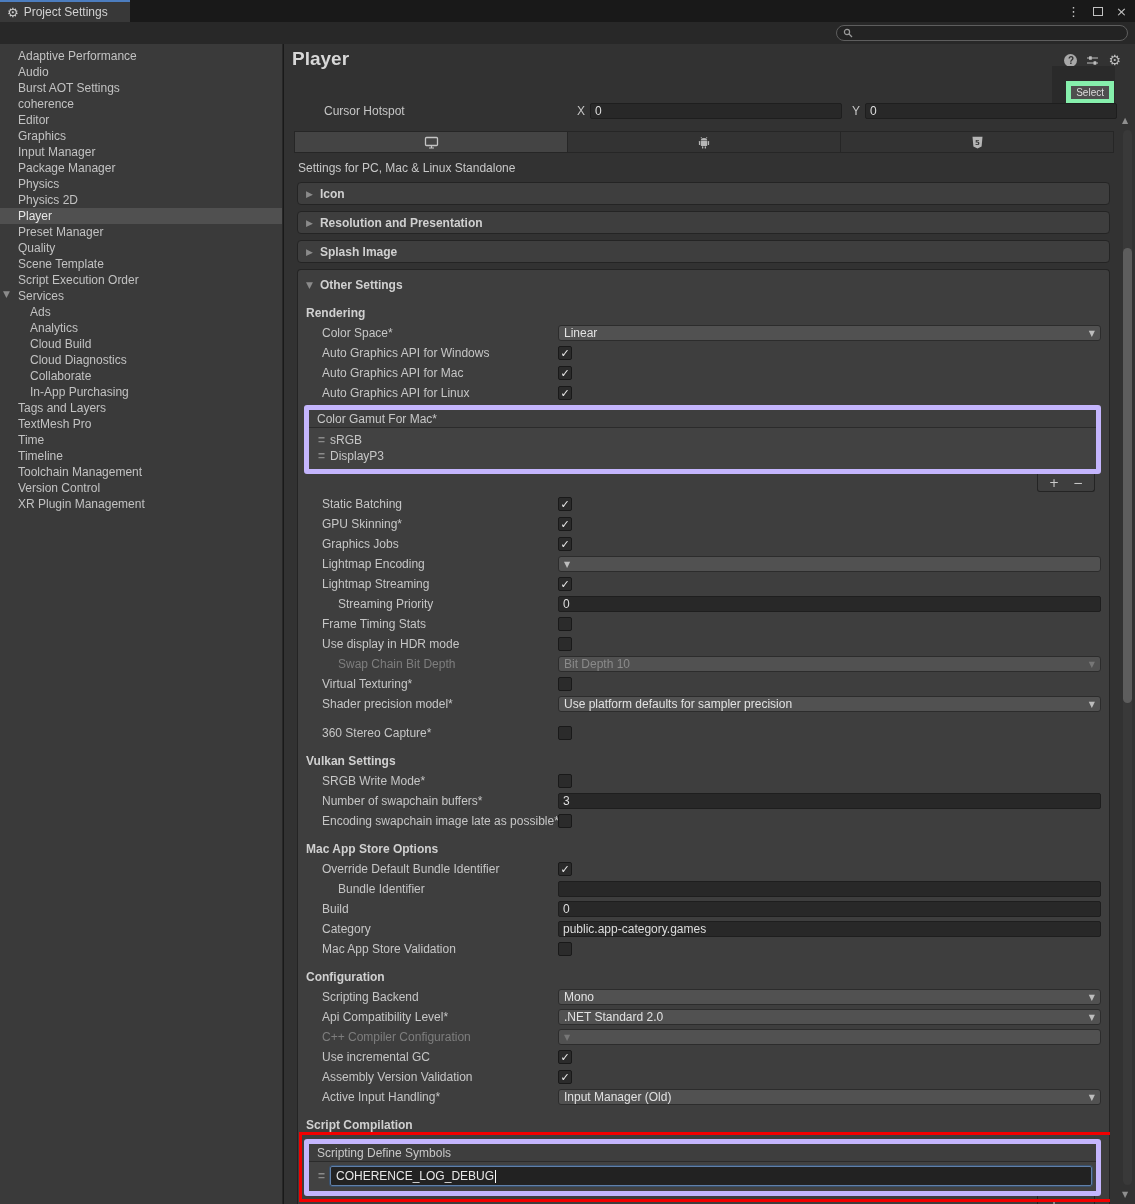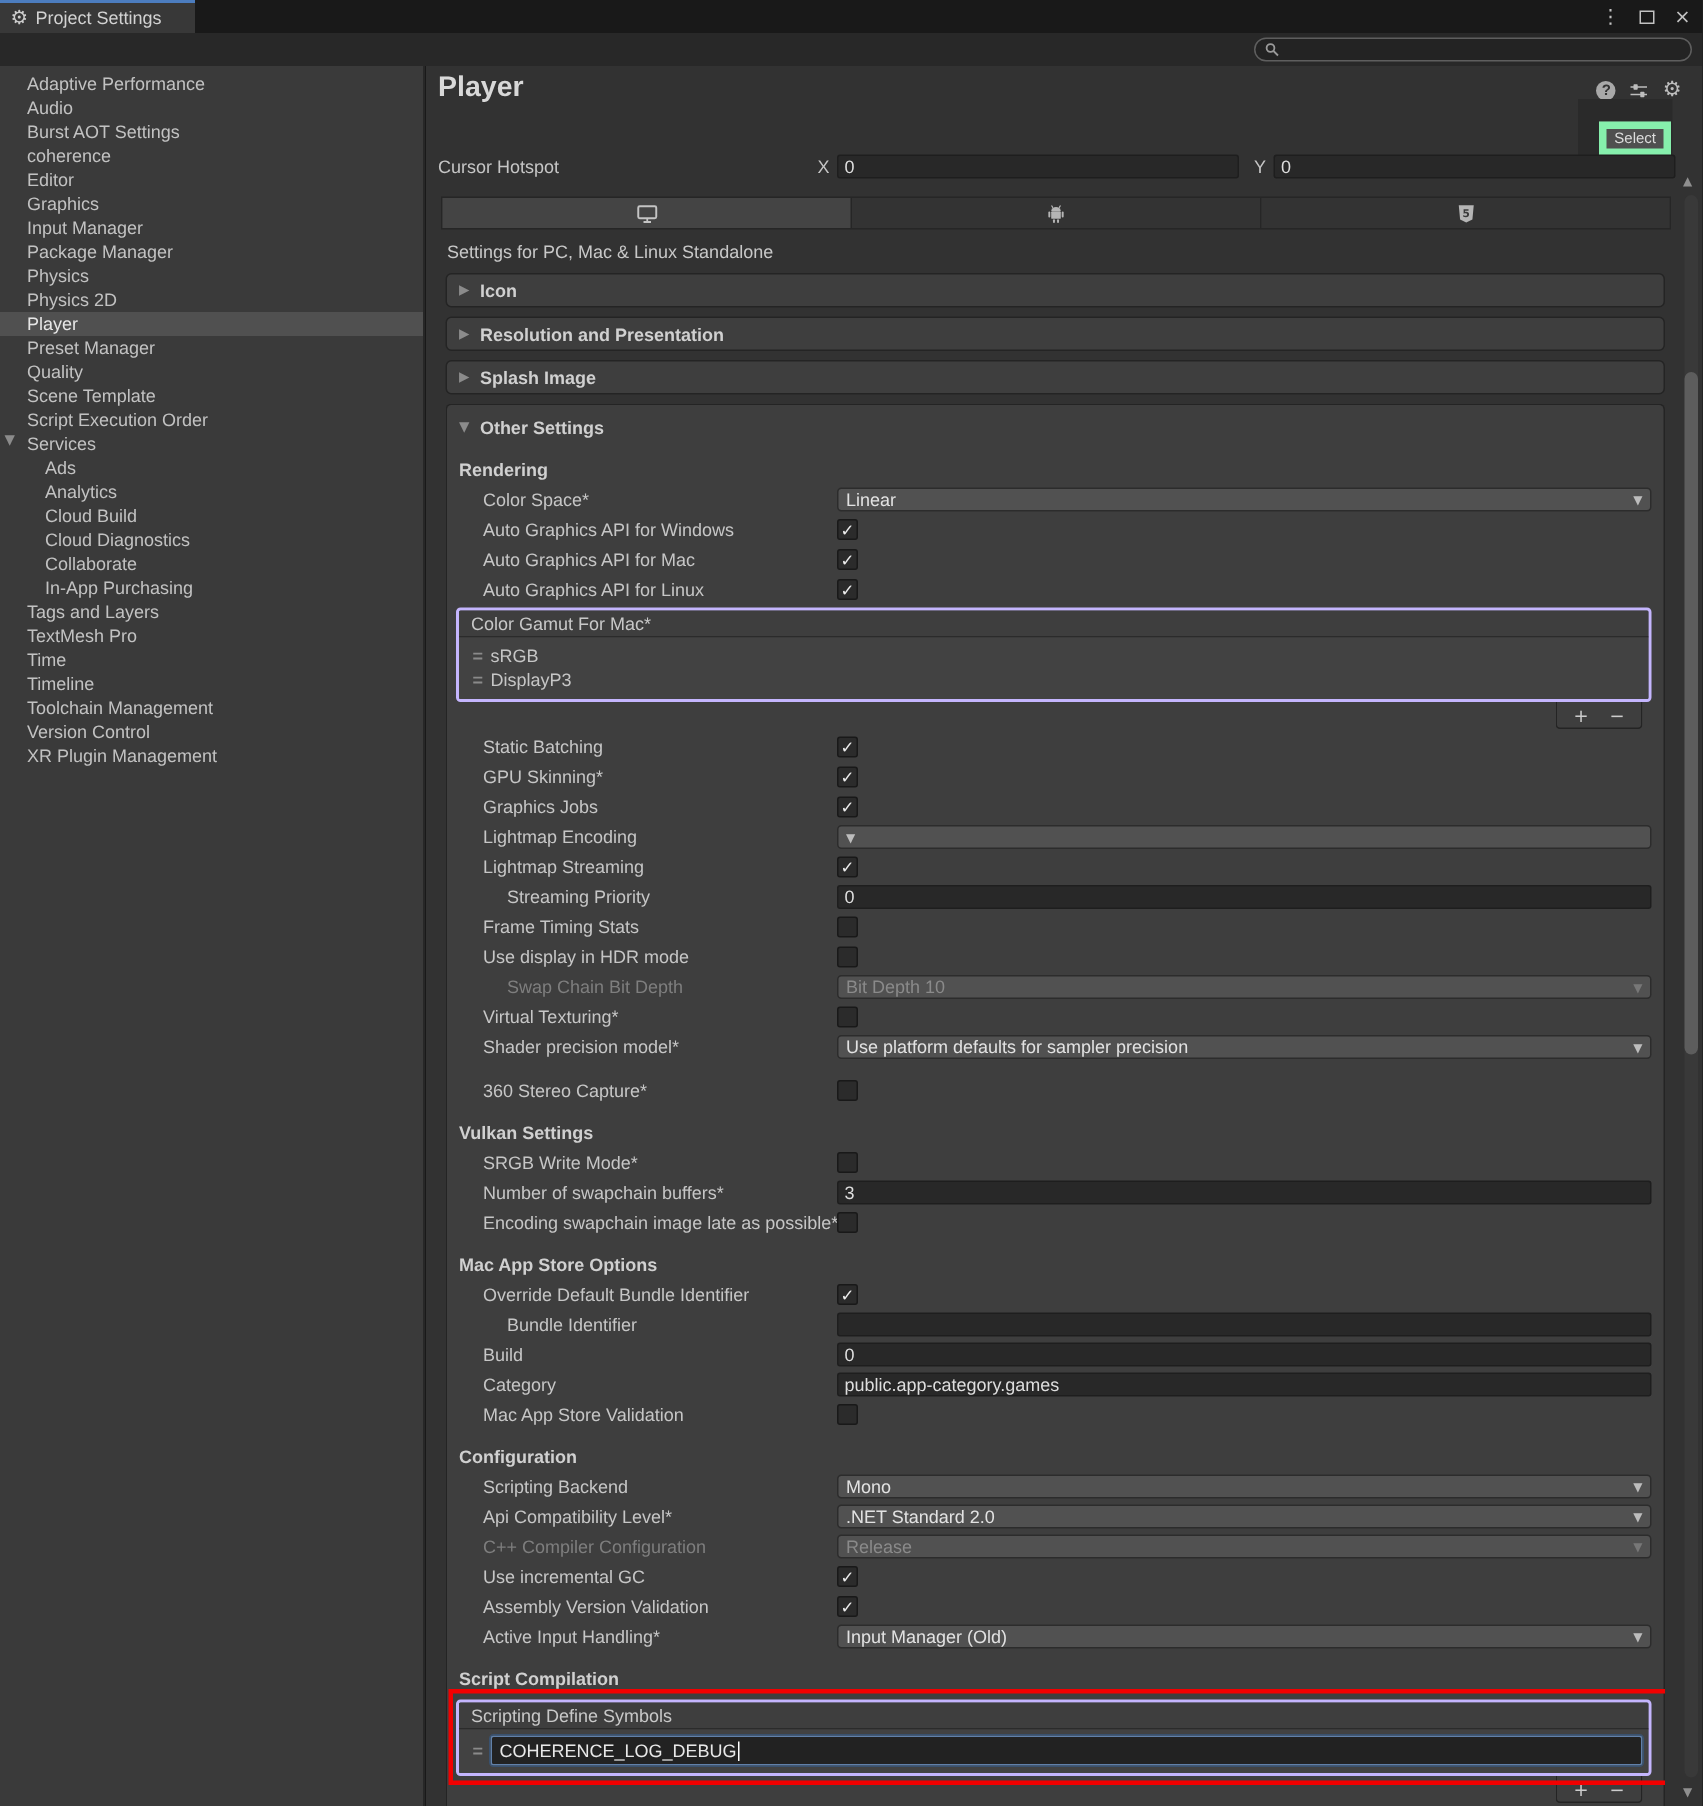--- a/index.html
+++ b/index.html
@@ -38,21 +38,21 @@
   .main-header { position:relative; height:125px; }
   .page-title { position:absolute; left:8px; top:4px; font-size:19px; font-weight:bold; color:#d8d8d8; }
   .hdr-icons { position:absolute; right:14px; top:9px; display:flex; gap:9px; align-items:center; }
   .help-circ { width:13px; height:13px; border-radius:50%; background:#a8a8a8; color:#323232; font-size:10px; font-weight:bold;
     display:flex; align-items:center; justify-content:center; }
   .gear-hdr { font-family:"DejaVu Sans",sans-serif; font-size:14px; color:#bdbdbd; line-height:1; }
   .preview-box { position:absolute; right:20px; top:22px; width:63px; height:40px; background:#2a2a2a; }
   .select-btn { position:absolute; right:1px; bottom:2px; background:#4f4f4f; color:#dcdcdc; font-size:10px;
     padding:1px 5px; border:5px solid #86efac; }
   .hotspot-row { position:absolute; left:8px; right:18px; top:59px; display:flex; align-items:center; }
-  .hotspot-label { flex:0 0 253px; }
+  .hotspot-label { flex:0 0 253px;margin-left:32px; }
   .axis-label { margin-right:5px; color:#c6c6c6; }
   .axis-field { flex:1; height:16px; background:#282828; border:1px solid #1e1e1e; border-radius:2px;
     color:#dedede; display:flex; align-items:center; padding-left:4px; margin-right:10px; }
   .axis-field:last-child { margin-right:0; }
 
   .tabbar { position:absolute; left:10px; right:21px; top:87px; height:22px; display:flex;
     border:1px solid #262626; background:#303030; }
   .ptab { flex:1; display:flex; align-items:center; justify-content:center; border-right:1px solid #262626; background:#333333; cursor:default; }
   .ptab:last-child { border-right:none; }
   .ptab.sel { background:#444444; }
@@ -82,21 +82,21 @@
   .dropdown { flex:1; height:16px; background:#515151; border:1px solid #2c2c2c; border-radius:3px;
     display:flex; align-items:center; padding:0 5px; color:#e2e2e2; }
   .dropdown .dd-val { flex:1; white-space:nowrap; overflow:hidden; }
   .dd-arrow { font-family:"DejaVu Sans",sans-serif; font-size:8px; color:#bdbdbd; }
   .dropdown.disabled { color:#8a8a8a; }
   .dropdown.disabled .dd-arrow { color:#777; }
   .field { flex:1; height:16px; background:#282828; border:1px solid #1e1e1e; border-radius:2px;
     color:#dedede; display:flex; align-items:center; padding-left:4px; }
 
   .listwrap { margin:2px 0 0 0; }
-  .listbox { border:2px solid #c4b5fd; border-radius:3px; overflow:hidden; }
+  .listbox { border:5px solid #c4b5fd; border-radius:3px; overflow:hidden; }
   .listhead { background:#3e3e3e; height:18px; display:flex; align-items:center; padding-left:8px;
     border-bottom:1px solid #2b2b2b; color:#c8c8c8; }
   .listbody { background:#424242; padding:4px 0 5px 0; }
   .litem { height:16px; display:flex; align-items:center; }
   .handle { color:#8a8a8a; margin:0 6px 0 9px; font-weight:bold; letter-spacing:-1px; }
   .listfoot { width:58px; height:18px; background:#3e3e3e; border:1px solid #242424; border-top:none;
     border-radius:0 0 3px 3px; margin:0 6px 2px auto; display:flex; align-items:center; justify-content:center; gap:14px; }
   .pm { color:#cccccc; font-family:"DejaVu Sans",sans-serif; font-size:12px; line-height:1; cursor:default; }
 
   .redwrap { position:relative; margin-top:4px; }
@@ -529,21 +529,20 @@
                 <div class="dropdown">
                   <span class="dd-val">.NET Standard 2.0</span>
                   <span class="dd-arrow">▼</span>
                 </div>
               </div>
             </div>
             <div class="srow">
               <span class="slabel dim">C++ Compiler Configuration</span>
               <div class="sctrl">
                 <div class="dropdown disabled">
-                  <span class="dd-val">Release</span>
                   <span class="dd-arrow">▼</span>
                 </div>
               </div>
             </div>
             <div class="srow">
               <span class="slabel">Use incremental GC</span>
               <div class="sctrl">
                 <span class="checkbox">
                   <span class="ck">✓</span>
                 </span>

